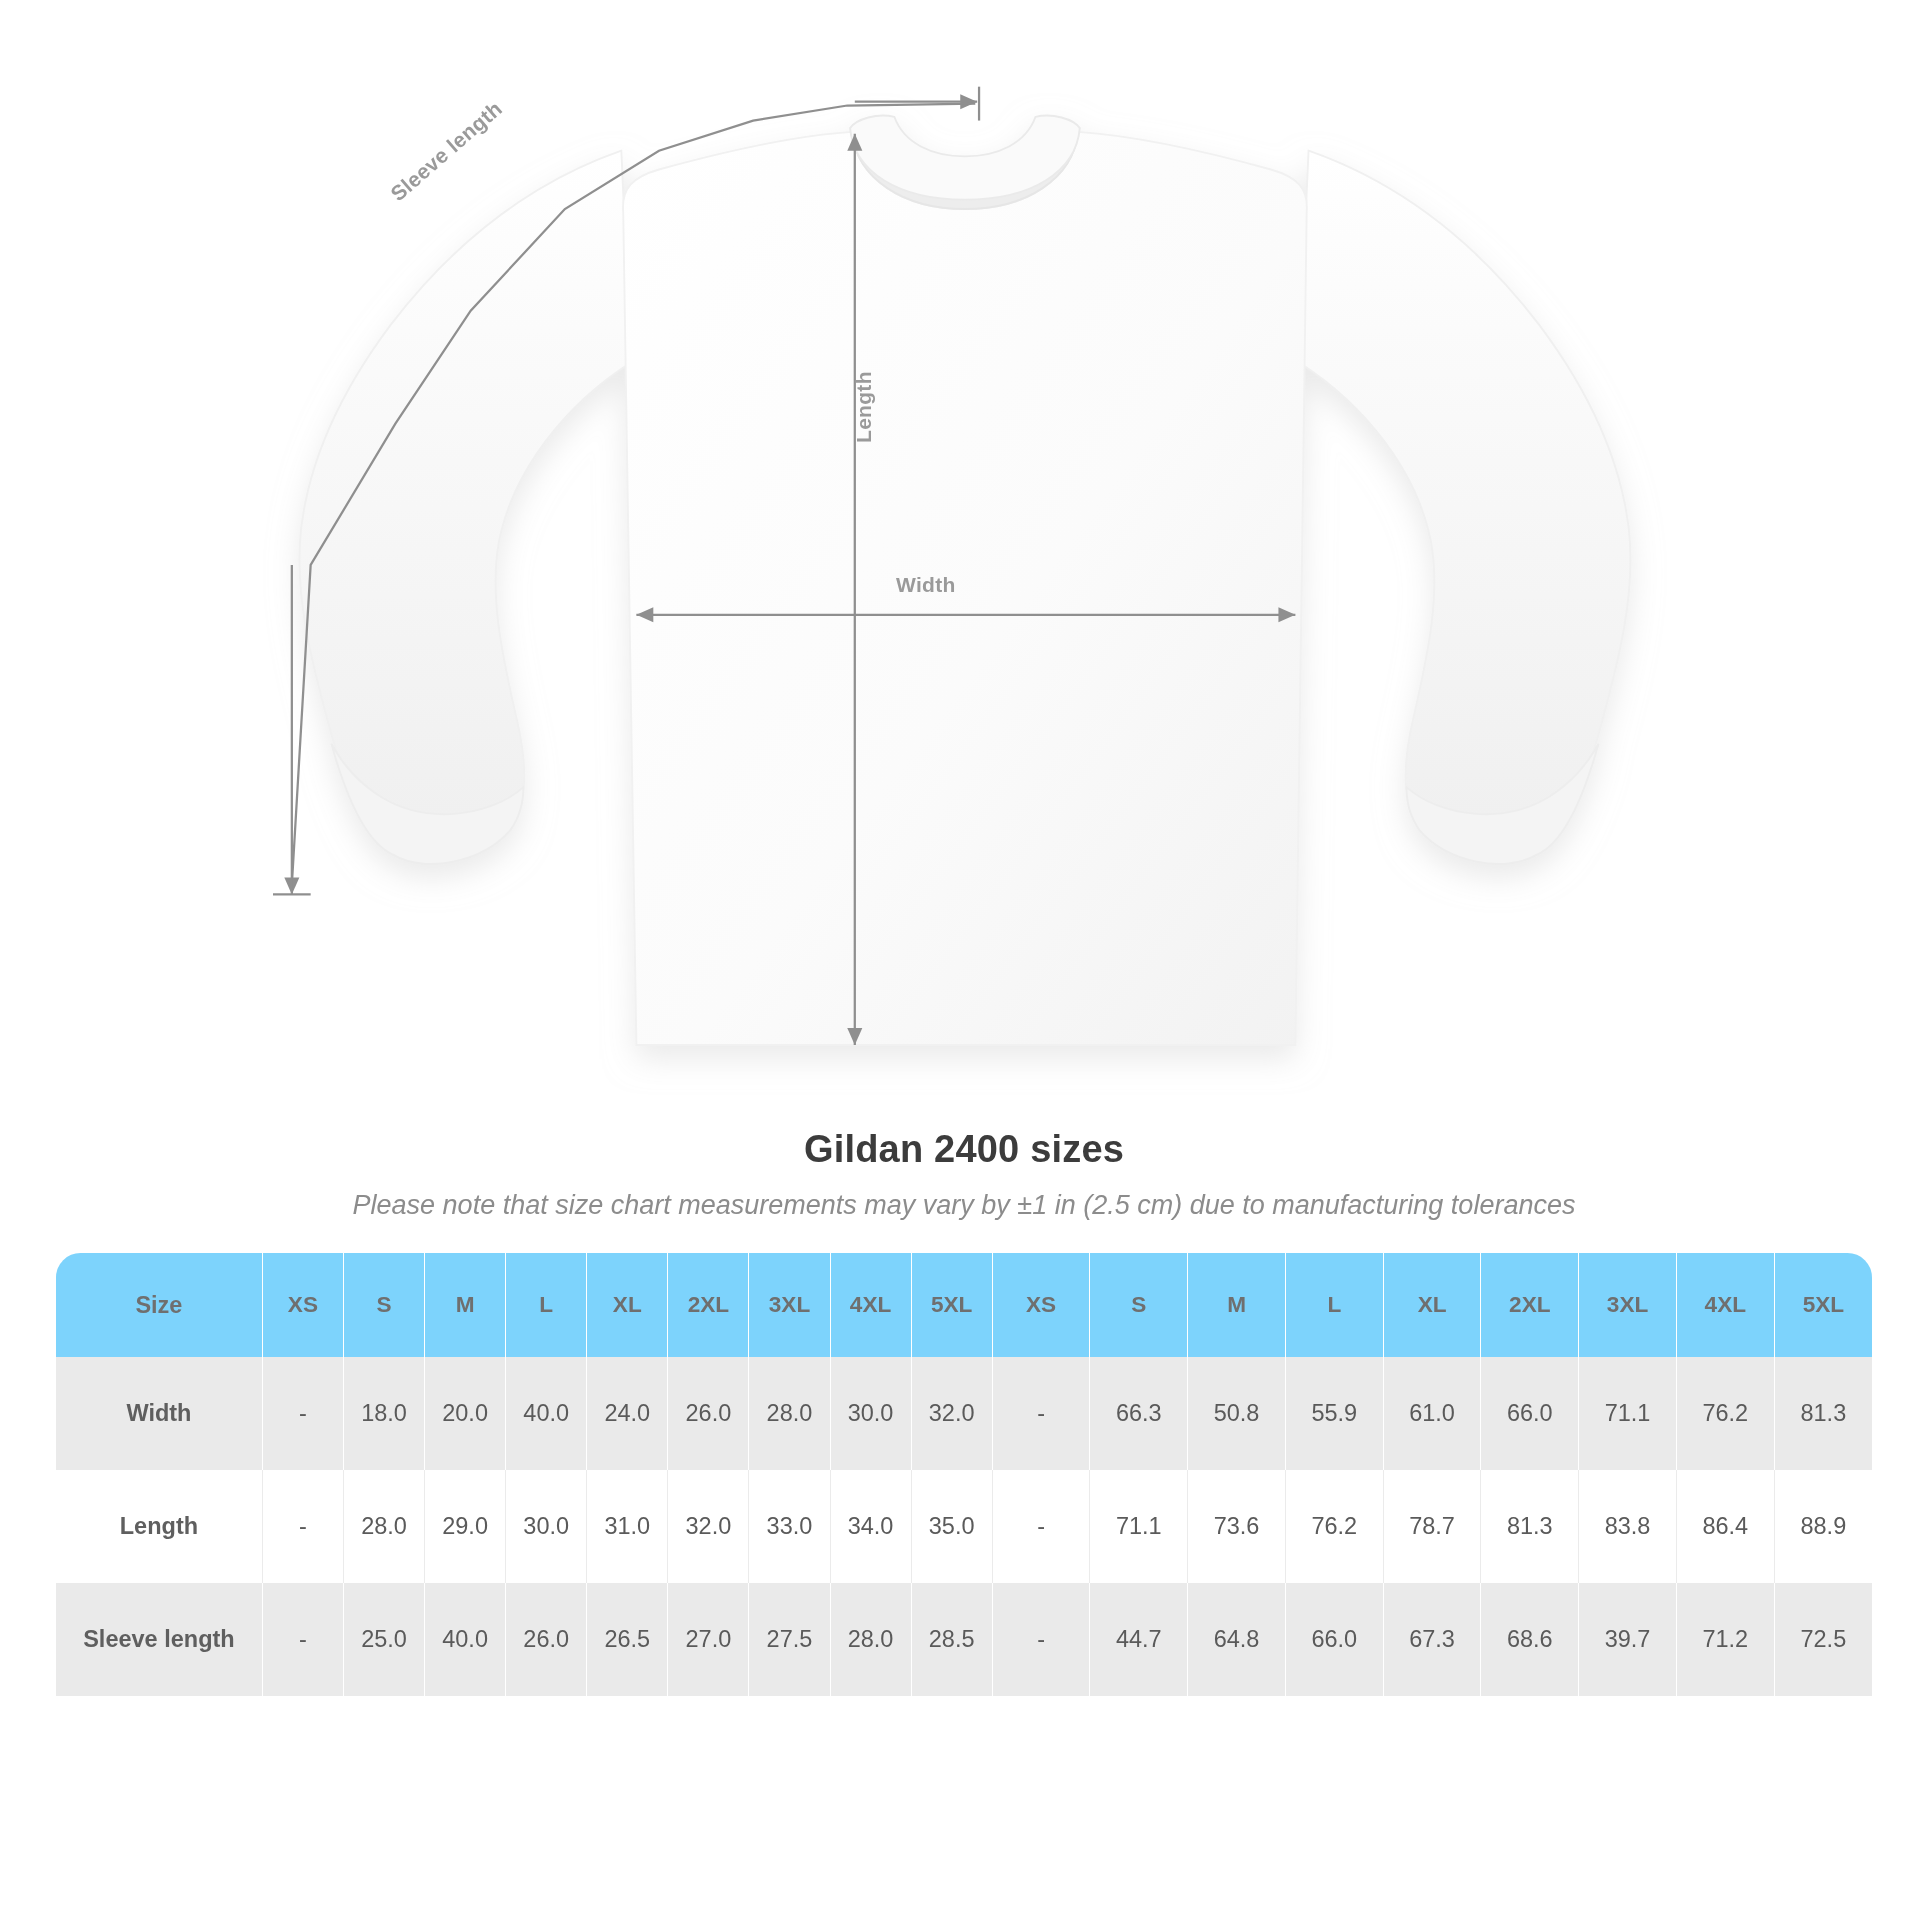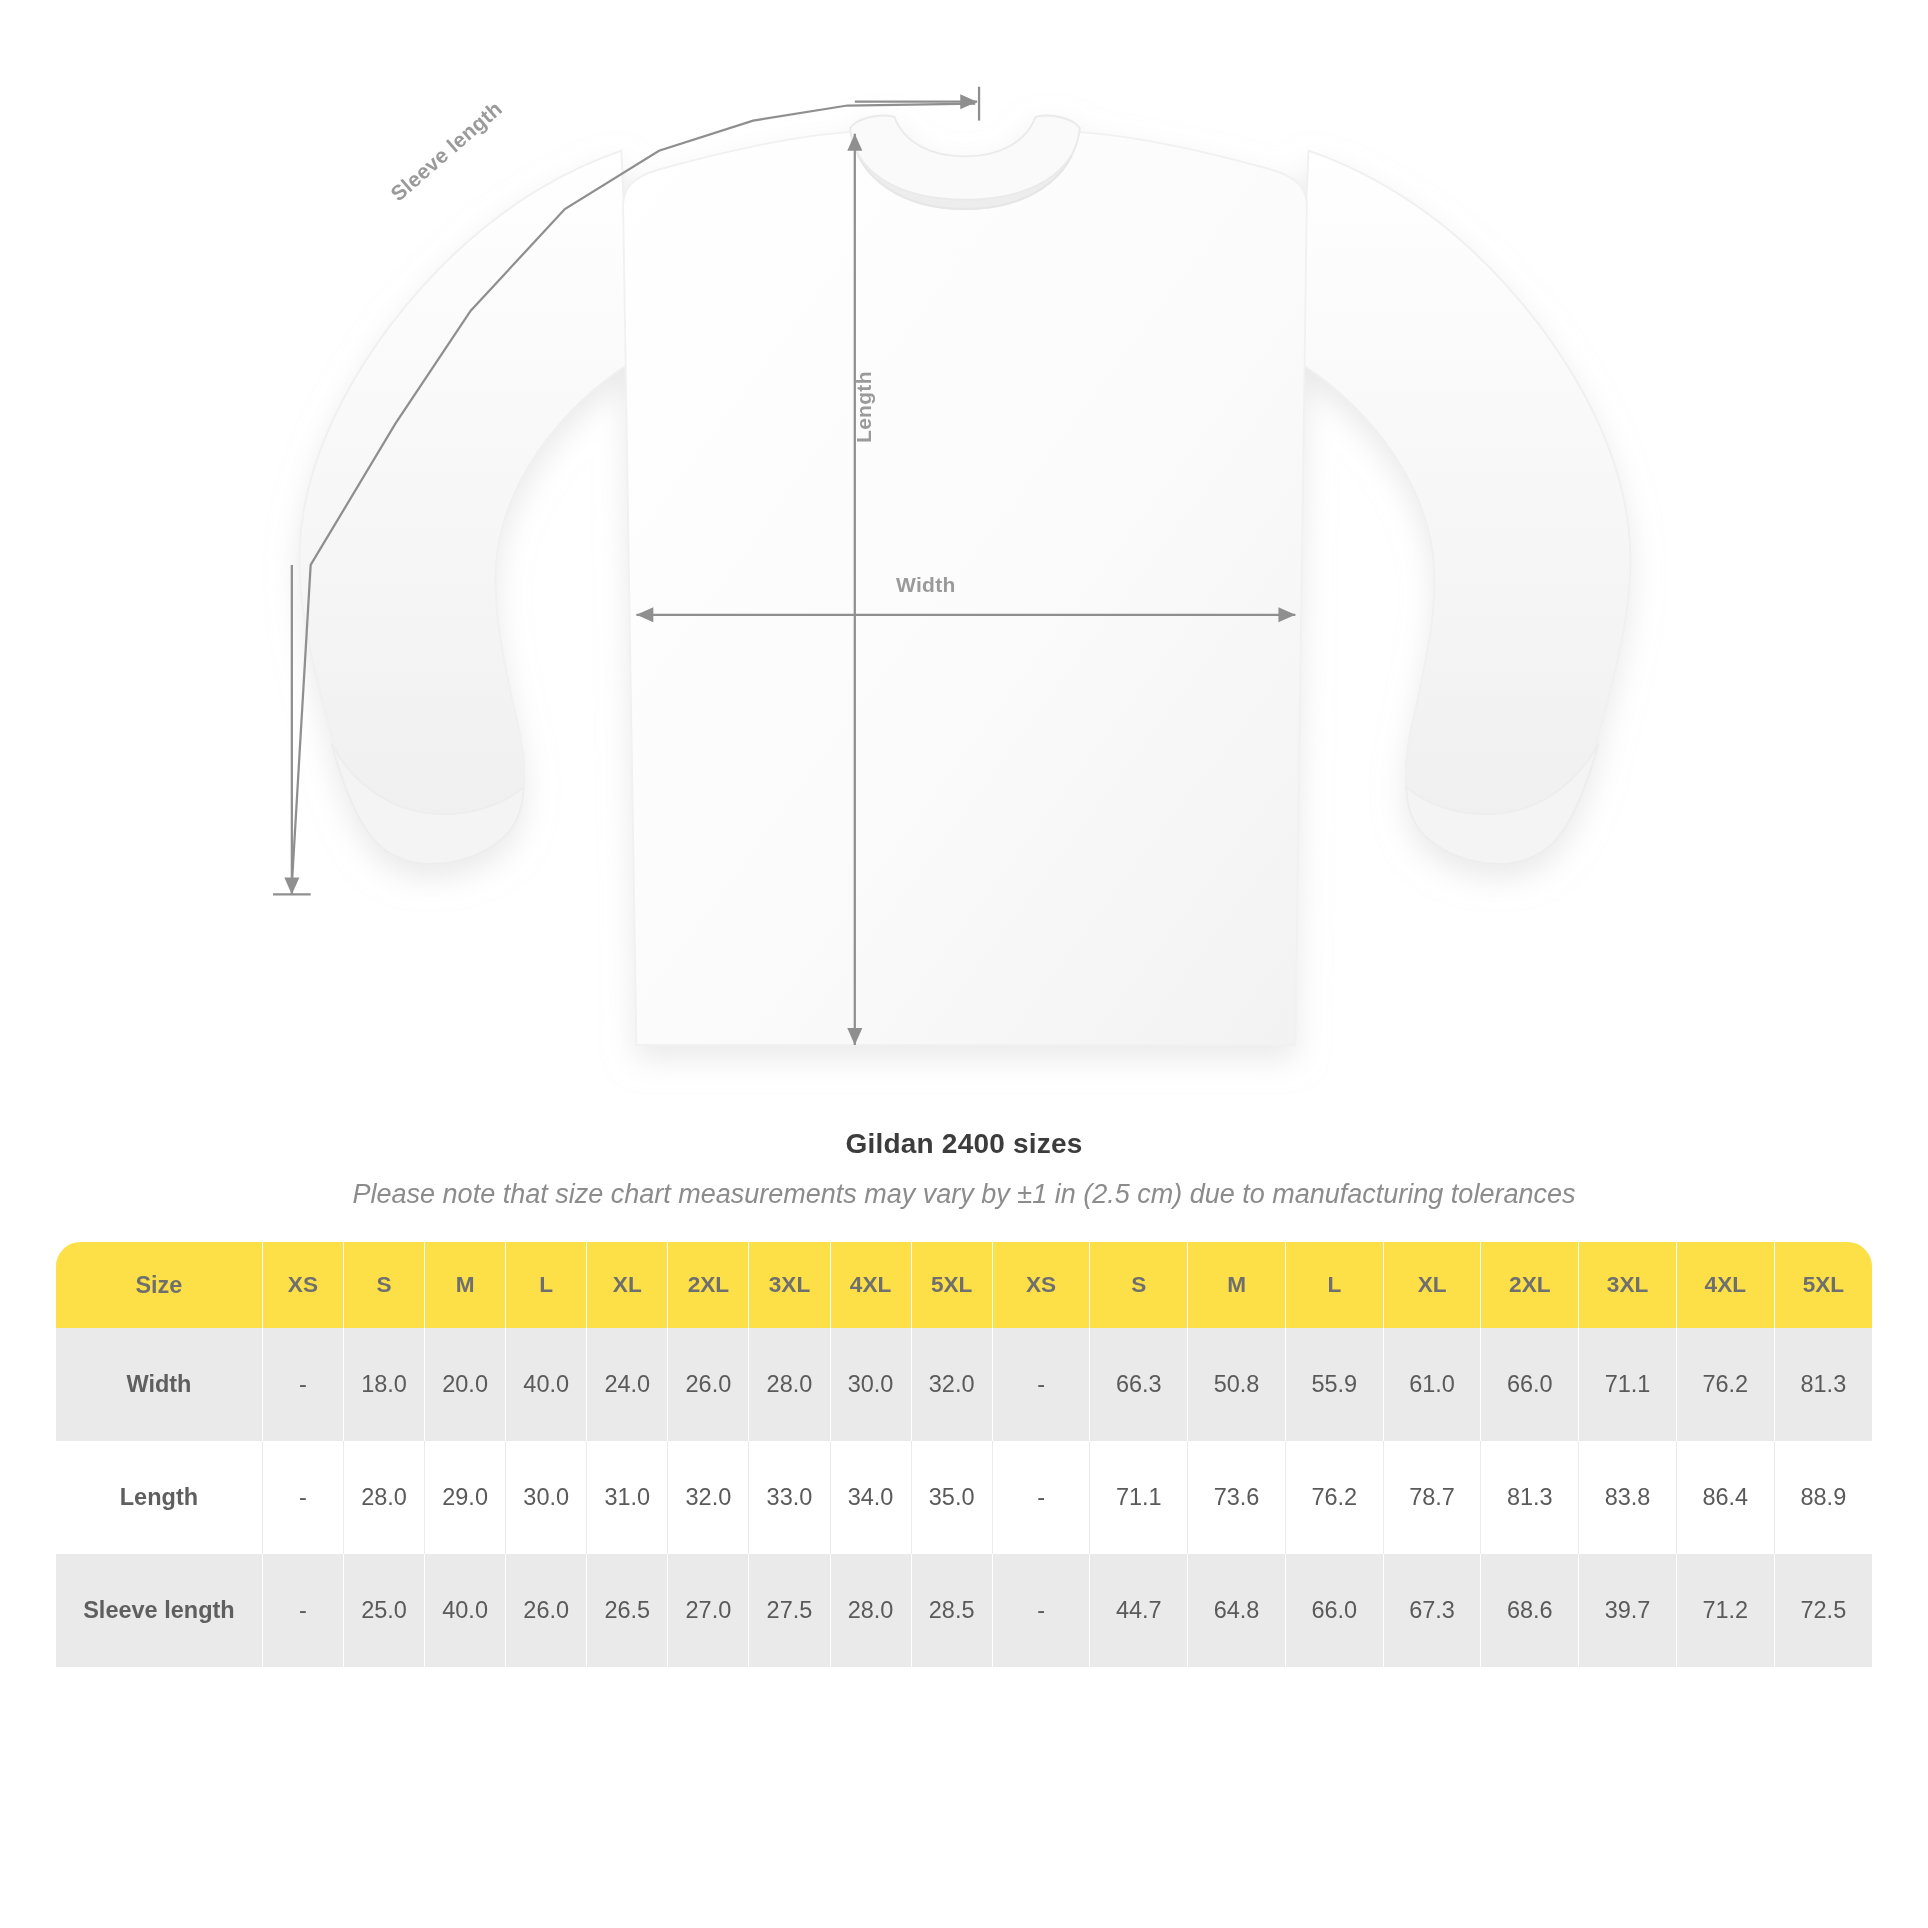--- a/index.html
+++ b/index.html
@@ -36,21 +36,21 @@
   }
   #label-sleeve {
     left: 386px; top: 188px;
     transform: rotate(-41deg);
     transform-origin: left top;
   }
 
   
   #title-block { text-align: center; margin-top: 17px; }
   #chart-title {
-    font-size: 28px;
+    font-size: 38px;
     font-weight: bold;
     color: #3c3c3c;
     letter-spacing: 0.2px;
   }
   #chart-note {
     margin-top: 19px;
     font-size: 27px;
     font-style: italic;
     color: #8c8c8c;
   }
@@ -82,27 +82,27 @@
     letter-spacing: 0.3px;
   }
   .unit-band .unit-sub {
     font-size: 20px;
     font-style: italic;
     margin-top: 8.5px;
     color: #8d8d8d;
   }
 
   tr.head-row td {
-    height: 86px;
+    height: 104px;
     text-align: center;
     vertical-align: middle;
     font-size: 22.6px;
     font-weight: bold;
     color: #6f6f6f;
-    background: #fde047;
+    background: #7dd3fc;
   }
   tr.head-row td.rowhead { font-size: 23.5px; }
 
   tr.data-row td {
     height: 113px;
     text-align: center;
     vertical-align: middle;
     font-size: 23.5px;
     color: #5a5a5a;
   }

